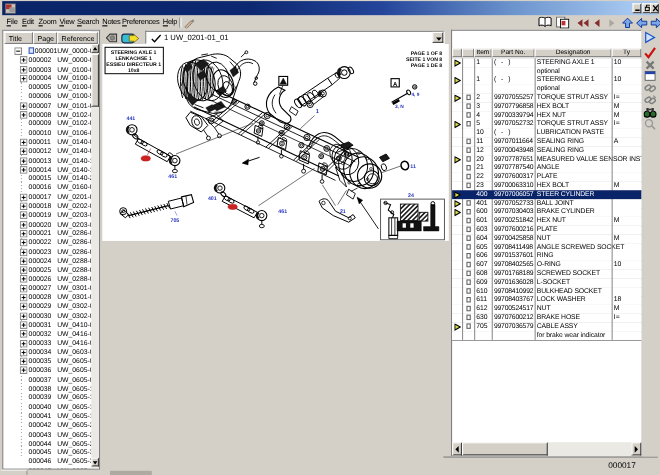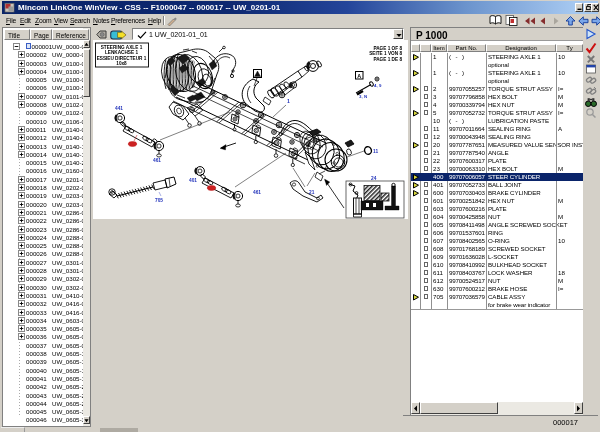--- a/index.html
+++ b/index.html
@@ -82,21 +82,20 @@
 .rico { position:absolute; left:1px; width:12px; height:12px; }
 </style></head>
 <body>
 
 <div id="titlebar">
  <svg id="titleicon" viewBox="0 0 11 11">
       <rect x="1" y="1.5" width="9" height="8.5" fill="#c8c4bc" stroke="#666" stroke-width="0.7"></rect>
       <path d="M1.5 2 L6.5 2 L6.5 6.5 L1.5 6.5 Z" fill="#b03030"></path>
       <path d="M4.5 4.5 L9.5 4.5 L9.5 9 L4.5 9 Z" fill="#9a9a9a"></path>
     </svg>
- <div id="titletext">Mincom LinkOne WinView - CSS -- F1000047 -- 000017 -- UW_0201-01</div>
  <div class="wbtn" style="left:573px;">
       <svg width="6" height="7" viewBox="0 0 6 7" style="margin:0 0 0 1px">
         <rect x="0.5" y="4.6" width="4" height="1.4" fill="#000"></rect>
       </svg>
     </div>
  <div class="wbtn" style="left:581.5px;">
       <svg width="6" height="7" viewBox="0 0 6 7" style="margin:0 0 0 1px">
         <rect x="1.8" y="0.6" width="3.6" height="2.8" fill="none" stroke="#000" stroke-width="0.9"></rect>
         <rect x="0.6" y="2.6" width="3.6" height="3" fill="#d4d0c8" stroke="#000" stroke-width="0.9"></rect>
       </svg>
@@ -906,21 +905,20 @@
 <ellipse cx="278.5" cy="44.0" rx="1.60" ry="2.30" transform="rotate(-30 278.5 44.0)" stroke="#000" stroke-width="0.9" fill="none"></ellipse>
 <text x="266.0" y="58.0" font-size="4.4" font-weight="bold" fill="#2233bb" text-anchor="start">3, N</text>
 <circle cx="284.0" cy="39.0" r="2.00" stroke="#000" stroke-width="0.9" fill="none"></circle>
 <circle cx="284.0" cy="39.0" r="0.90" stroke="#000" stroke-width="0.6" fill="none"></circle>
 <text x="281.0" y="47.0" font-size="4.4" font-weight="bold" fill="#2233bb" text-anchor="start">4, 9</text>
       </svg>
   </div>
 </div>
 
 <div id="rp">
- <div id="rphdr">P 1000</div>
  <div class="pgrid" style="left:9px;top:24.60px;height:256.00px"></div>
 <div class="pgrid" style="left:20px;top:24.60px;height:256.00px"></div>
 <div class="pgrid" style="left:36px;top:24.60px;height:256.00px"></div>
 <div class="pgrid" style="left:75px;top:24.60px;height:256.00px"></div>
 <div class="pgrid" style="left:145px;top:24.60px;height:256.00px"></div>
 <div class="pgridh" style="top:24.60px"></div>
 <div class="pgridh" style="top:32.60px"></div>
 <div class="pgridh" style="top:40.60px"></div>
 <div class="pgridh" style="top:48.60px"></div>
 <div class="pgridh" style="top:56.60px"></div>

